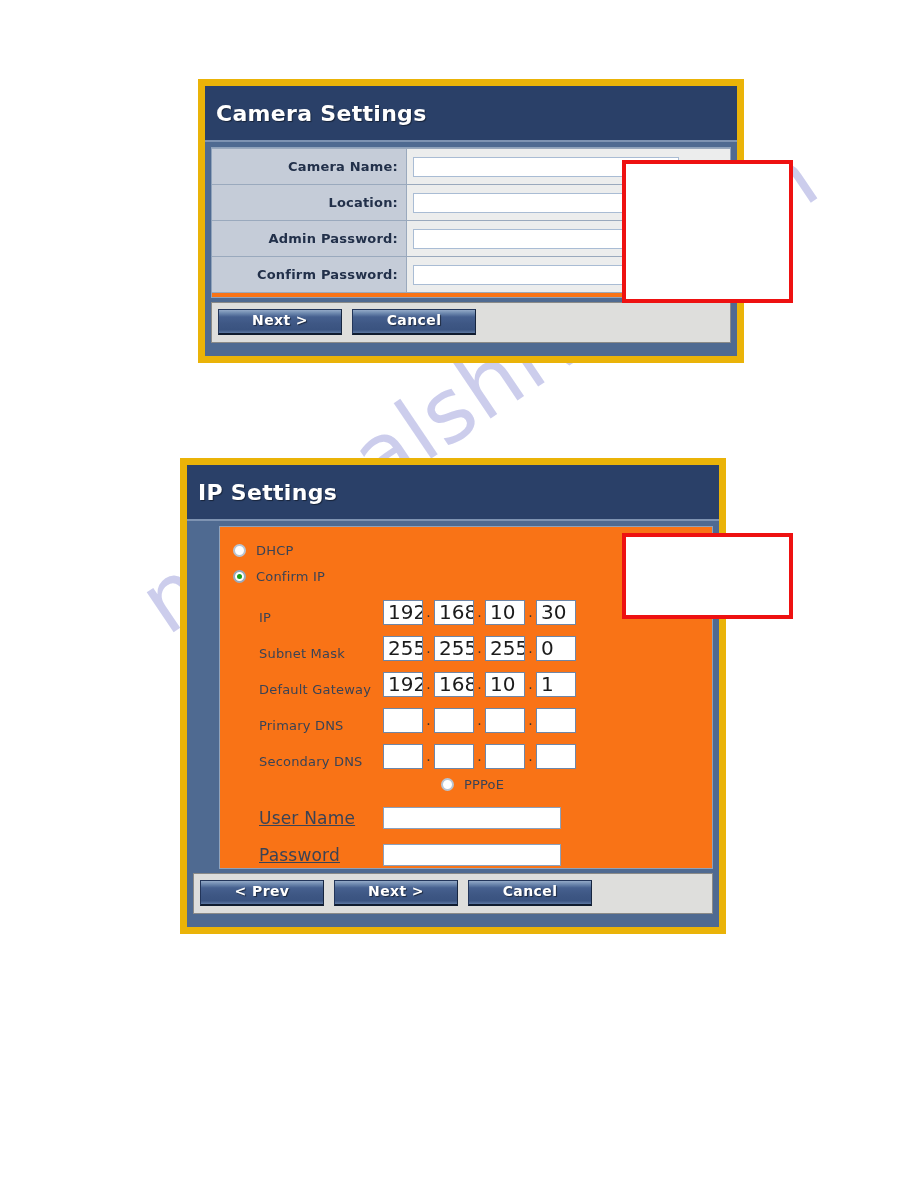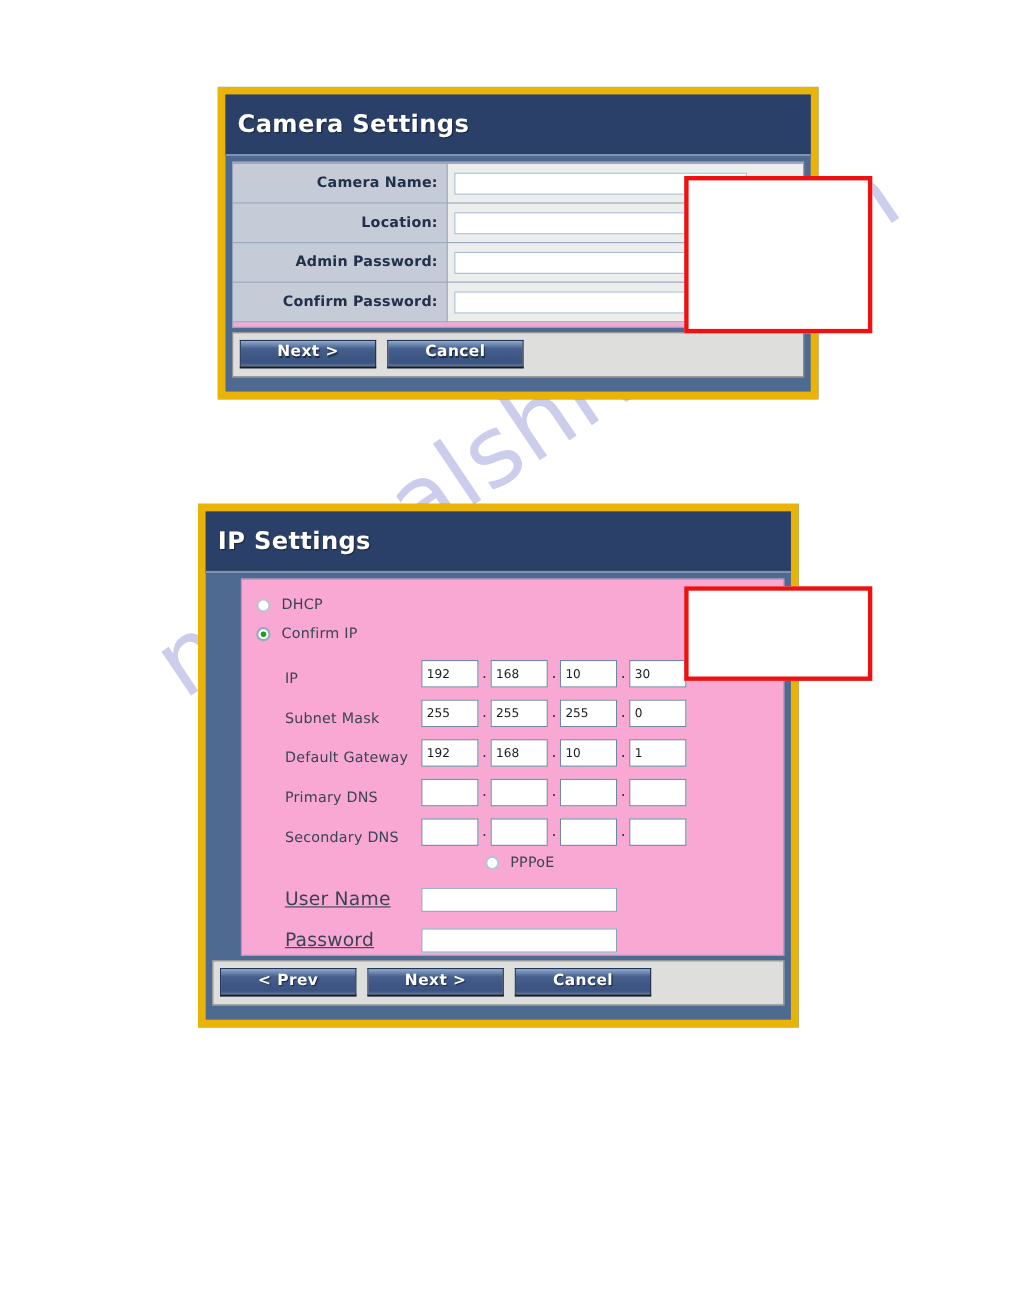--- a/index.html
+++ b/index.html
@@ -62,21 +62,21 @@
   }
   .panel-title span {
     color: #ffffff;
     font-size: 22px;
     font-weight: bold;
     letter-spacing: .3px;
     text-shadow: 1px 1px 1px rgba(0,0,0,.45);
   }
   .panel-body {
     margin: 5px 6px 0 6px;
-    background: #f9a8d4;
+    background: #f97316;
     border: 1px solid #8fa2bb;
     box-sizing: border-box;
   }
   .panel-footer {
     margin: 4px 6px 0 6px;
     background: #dededc;
     border: 1px solid #8a8a88;
     box-sizing: border-box;
     padding: 6px 6px 7px 6px;
     display: flex;
@@ -185,27 +185,27 @@
   }
   .ip-row .ilabel {
     width: 124px;
     color: #3a4355;
     font-size: 13px;
     letter-spacing: .2px;
     flex: 0 0 auto;
   }
   .octet-group { display: flex; align-items: center; }
   .octet {
-    width: 52px;
+    width: 40px;
     height: 25px;
     background: #ffffff;
     border: 1px solid #6f86a6;
     box-sizing: border-box;
     font-family: "DejaVu Sans", "Liberation Sans", sans-serif;
-    font-size: 11px;
+    font-size: 20px;
     color: #1b1b1b;
     line-height: 23px;
     padding-left: 4px;
     overflow: hidden;
     white-space: nowrap;
   }
   .dot {
     width: 11px;
     text-align: center;
     color: #333;

